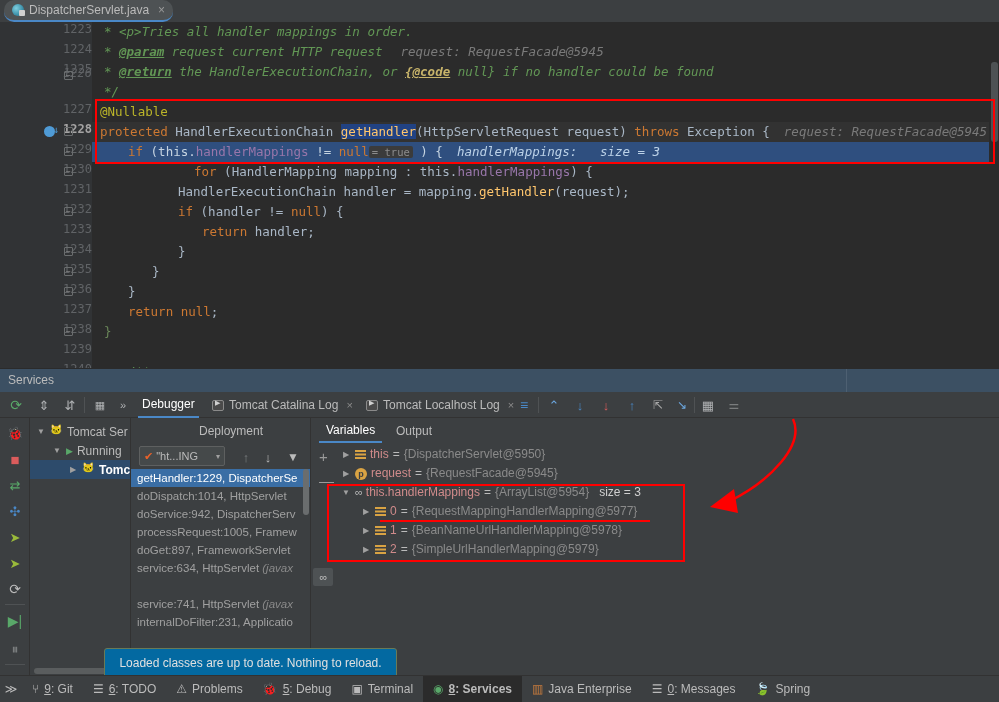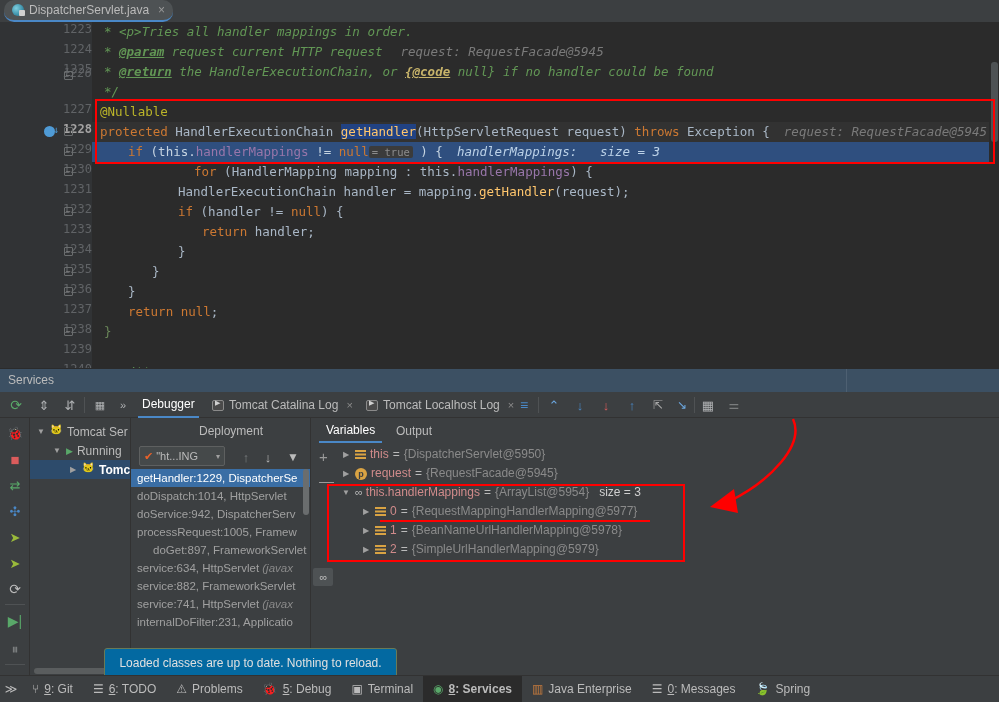--- a/index.html
+++ b/index.html
@@ -468,23 +468,22 @@
         </div>
         <span class="ico" style="left:108px; top:7px; width:14px;height:14px; color:#7d8082;">↑</span>
         <span class="ico" style="left:130px; top:7px; width:14px;height:14px; color:#bbbbbb;">↓</span>
         <span class="ico" style="left:155px; top:7px; width:14px;height:14px; color:#bbbbbb; font-size:12px;">▼</span>
       </div>
       <div class="fp-list">
         <div class="frame-row selected" style="top:0px;"><span>getHandler:1229, DispatcherSe</span></div>
         <div class="frame-row" style="top:18px;"><span>doDispatch:1014, HttpServlet</span></div>
         <div class="frame-row" style="top:36px;"><span>doService:942, DispatcherServ</span></div>
         <div class="frame-row" style="top:54px;"><span>processRequest:1005, Framew</span></div>
-        <div class="frame-row" style="top:72px;margin-left:16px;"><span>doGet:897, FrameworkServlet</span></div>
+        <div class="frame-row" style="top:72px;"><span>doGet:897, FrameworkServlet</span></div>
         <div class="frame-row" style="top:90px;"><span>service:634, HttpServlet </span><span class="pkg">(javax</span></div>
-        <div class="frame-row" style="top:108px;"><span>service:882, FrameworkServlet</span></div>
         <div class="frame-row" style="top:126px;"><span>service:741, HttpServlet </span><span class="pkg">(javax</span></div>
         <div class="frame-row" style="top:144px;"><span>internalDoFilter:231, Applicatio</span></div>
       </div>
       <div class="fp-scroll">
         <div class="thumb"></div>
       </div>
     </div>
 
     <div class="vars-panel">
       <div class="vp-tabs">

